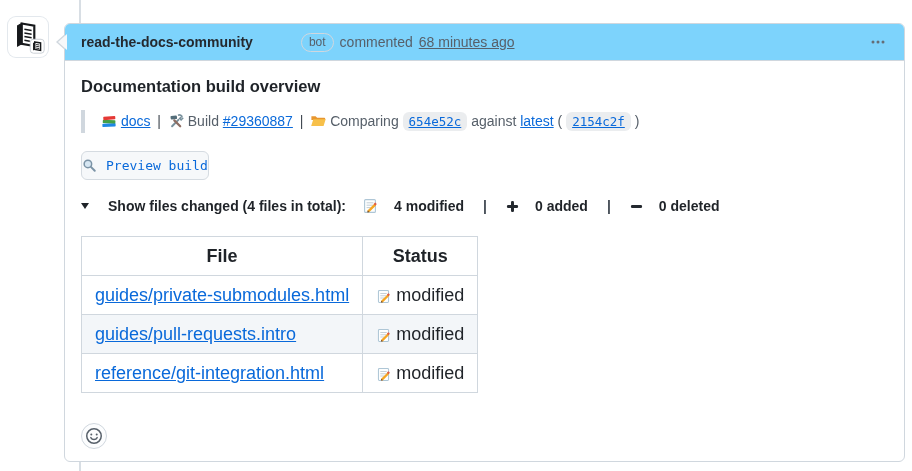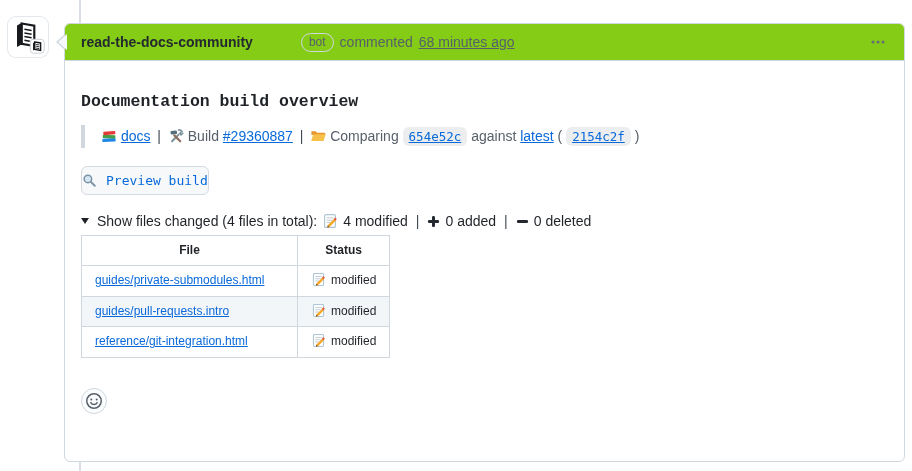--- a/index.html
+++ b/index.html
@@ -30,33 +30,33 @@
     left: -9px; top: 10px;
     border-width: 8px 9px 8px 0; border-color: transparent #d0d7de transparent transparent;
   }
   .caret-inner {
     left: -7.5px; top: 10px;
     border-width: 8px 9px 8px 0; border-color: transparent #f6f8fa transparent transparent;
   }
 
   .c-header {
     display: flex; align-items: center; gap: 6px; height: 37px; padding: 0 16px;
-    background: #84cc16; border-bottom: 1px solid #d0d7de; border-radius: 5px 5px 0 0;
+    background: #7dd3fc; border-bottom: 1px solid #d0d7de; border-radius: 5px 5px 0 0;
     font-size: 14px; color: #57606a;
   }
   .author { font-weight: 700; color: #24292f; text-decoration: none; }
   .bot-badge {
     border: 1px solid #d0d7de; border-radius: 999px; padding: 0 7px;
     font-size: 12px; line-height: 17px; color: #57606a; background: transparent; margin-left: 42px;
   }
   .timestamp { color: #57606a; text-decoration: underline; }
   .kebab-btn { margin-left: auto; background: none; border: none; cursor: pointer; display: flex; padding: 2px; }
 
   .c-body { padding: 16px; font-size: 14px; color: #24292f; }
-  .c-body h3 { font-size: 16.5px; font-weight: 600; color: #1f2328; margin: 15px 0 14px; font-family: Liberation Mono, monospace; }
+  .c-body h3 { font-size: 16.5px; font-weight: 600; color: #1f2328; margin: 0 0 14px; }
 
   blockquote {
     margin: 0 0 18px; padding: 0 16px; border-left: 4px solid #d0d7de;
     color: #57606a; line-height: 1.65;
   }
   .c-body a { color: #0969da; text-decoration: underline; }
   code.chip {
     font-family: "DejaVu Sans Mono", "Liberation Mono", monospace; font-size: 12.5px;
     background: rgba(175,184,193,0.25); border-radius: 6px; padding: 2px 6px;
   }
@@ -65,31 +65,31 @@
   .preview-btn {
     display: inline-flex; align-items: center; gap: 9px;
     border: 1px solid #d5dbe1; background: #f6f8fa; border-radius: 6px;
     padding: 6px 0; margin: 0 0 16px;
     font-family: "DejaVu Sans Mono", "Liberation Mono", monospace; font-size: 13px;
     color: #24292f; text-decoration: none !important; cursor: pointer;
   }
   .preview-btn:link, .preview-btn:visited { color: #24292f; }
 
   .files-summary {
-    display: flex; align-items: center; gap: 5px; line-height: 20px;
-    color: #1f2328; cursor: pointer; list-style: none;
+    display: flex; align-items: center; gap: 16px; line-height: 20px;
+    color: #1f2328; cursor: pointer; list-style: none; font-weight: bold;
   }
   .tri {
     width: 0; height: 0; border-left: 4.5px solid transparent;
     border-right: 4.5px solid transparent; border-top: 6px solid #1f2328;
     margin-right: 3px; flex: none;
   }
   .pipe { color: #424a53; margin: 0 3px; }
 
-  table.files { border-collapse: collapse; margin-top: 4px; font-size: 12px; color: #1f2328; }
+  table.files { border-collapse: collapse; margin-top: 20px; font-size: 18px; color: #1f2328; }
   .files th, .files td { border: 1px solid #d0d7de; padding: 6px 13px; line-height: 1.45; }
   .files th { font-weight: 600; text-align: center; }
   .files th.file-col { min-width: 216px; }
   .files th.status-col { min-width: 82px; }
   .files tbody tr:nth-child(even) { background: #f3f6f9; }
   .files td .icon { margin-right: 5px; }
 
   .reactions { margin-top: 30px; }
   .smiley-btn {
     width: 26px; height: 26px; border-radius: 50%; border: 1px solid #d0d7de;

